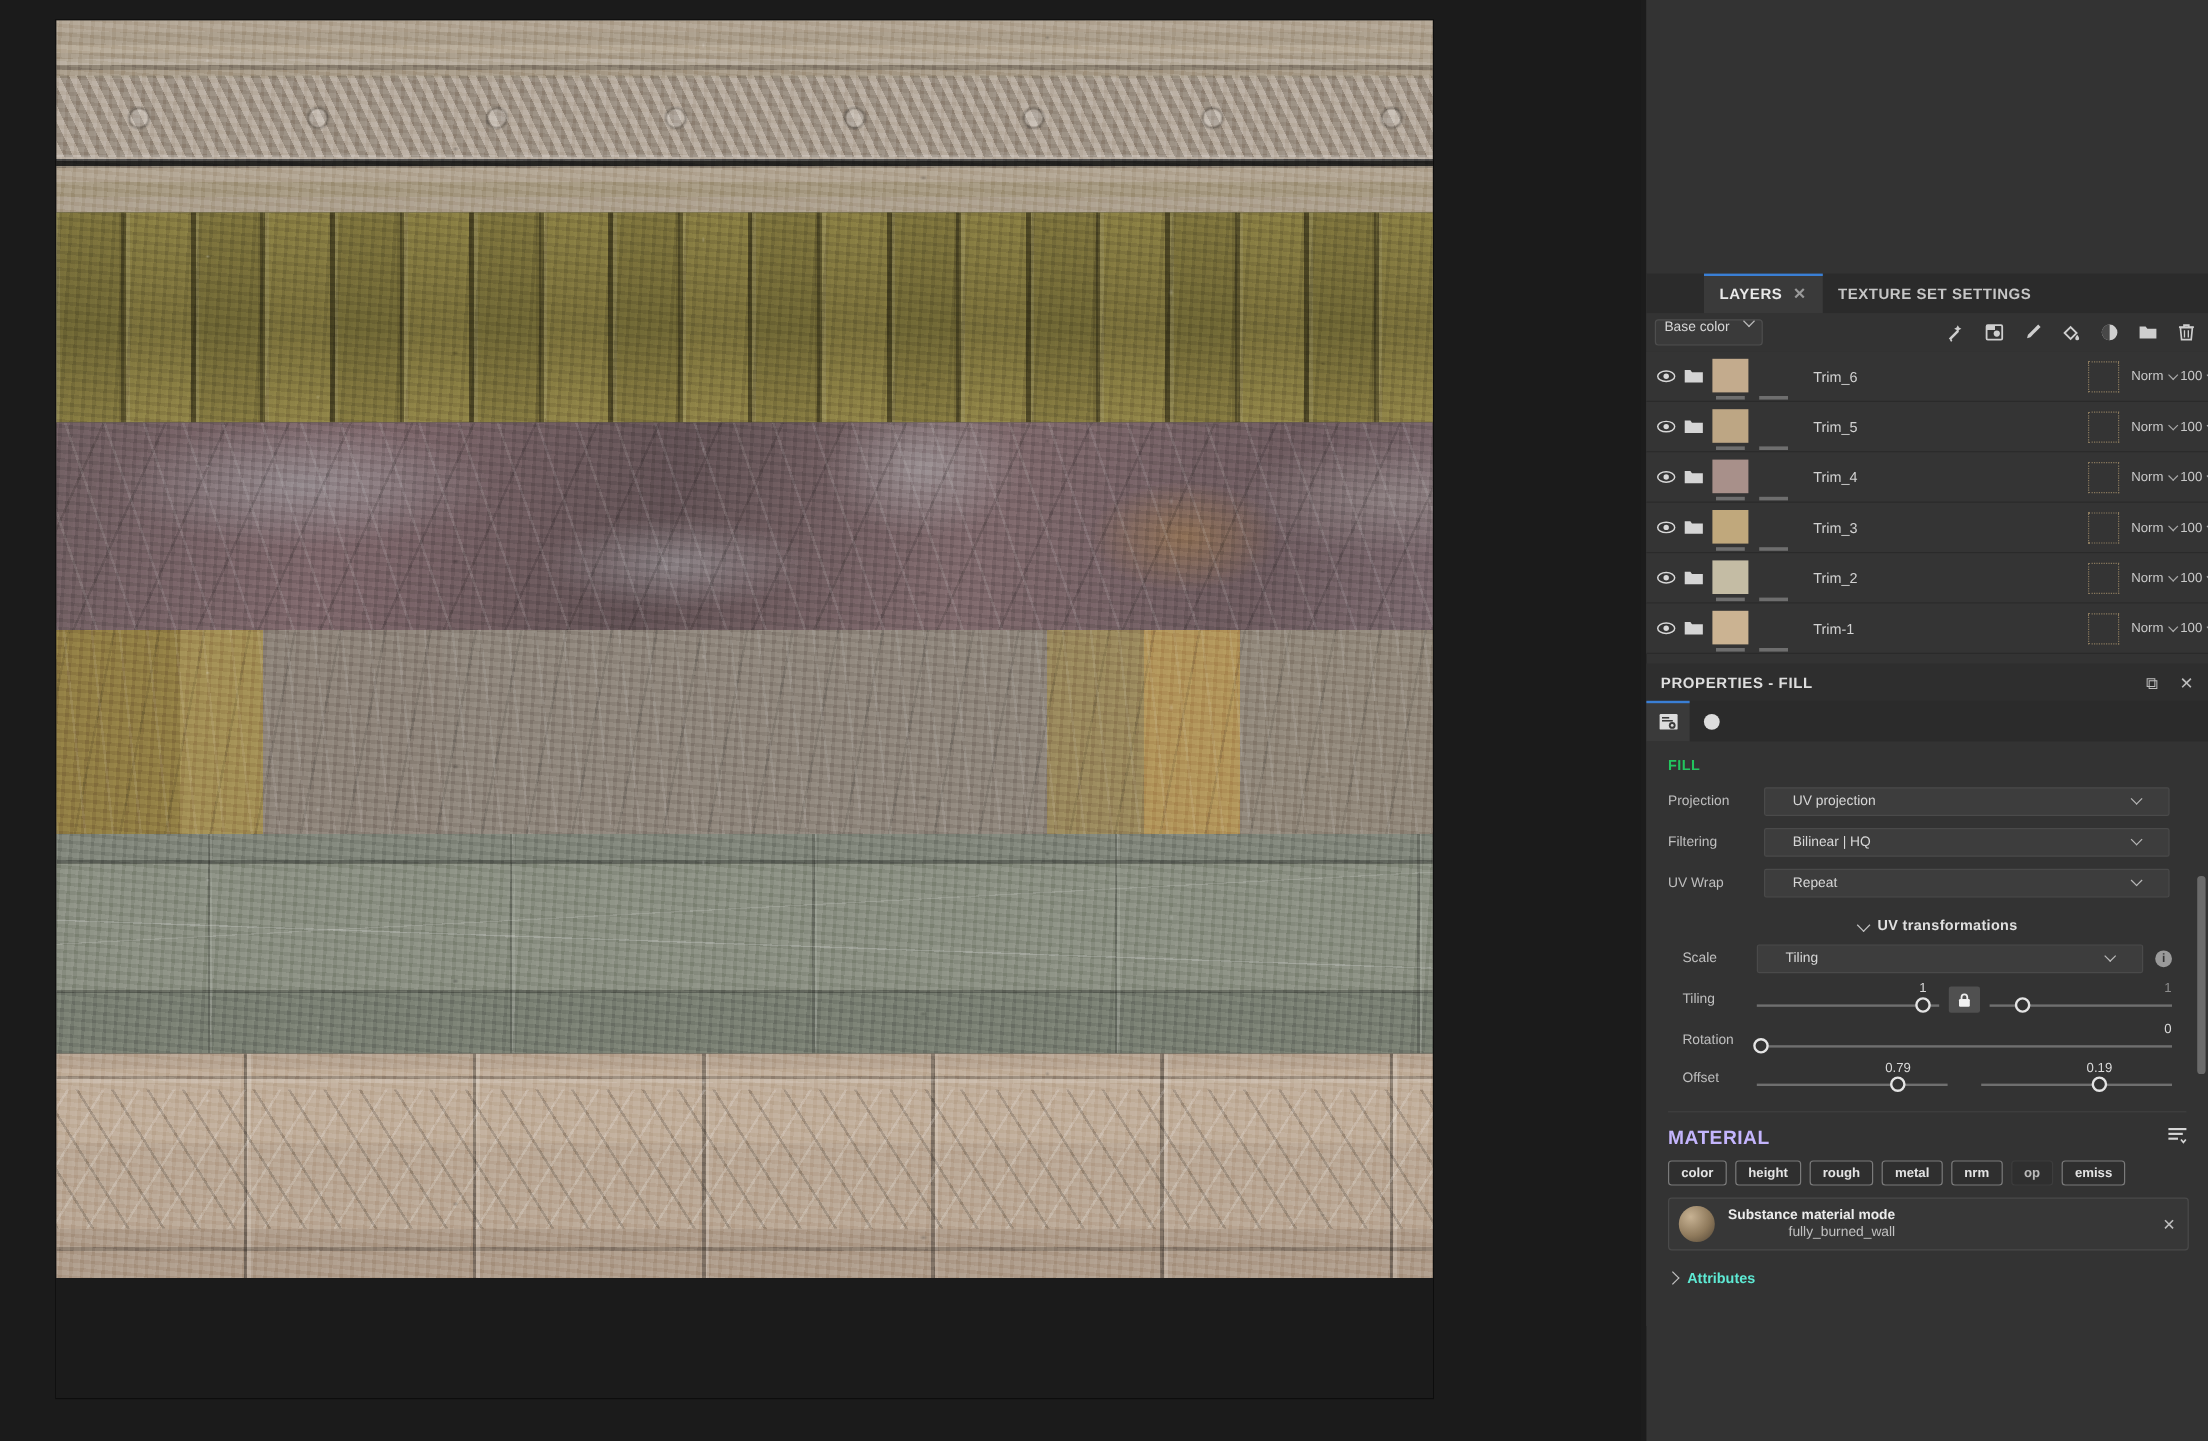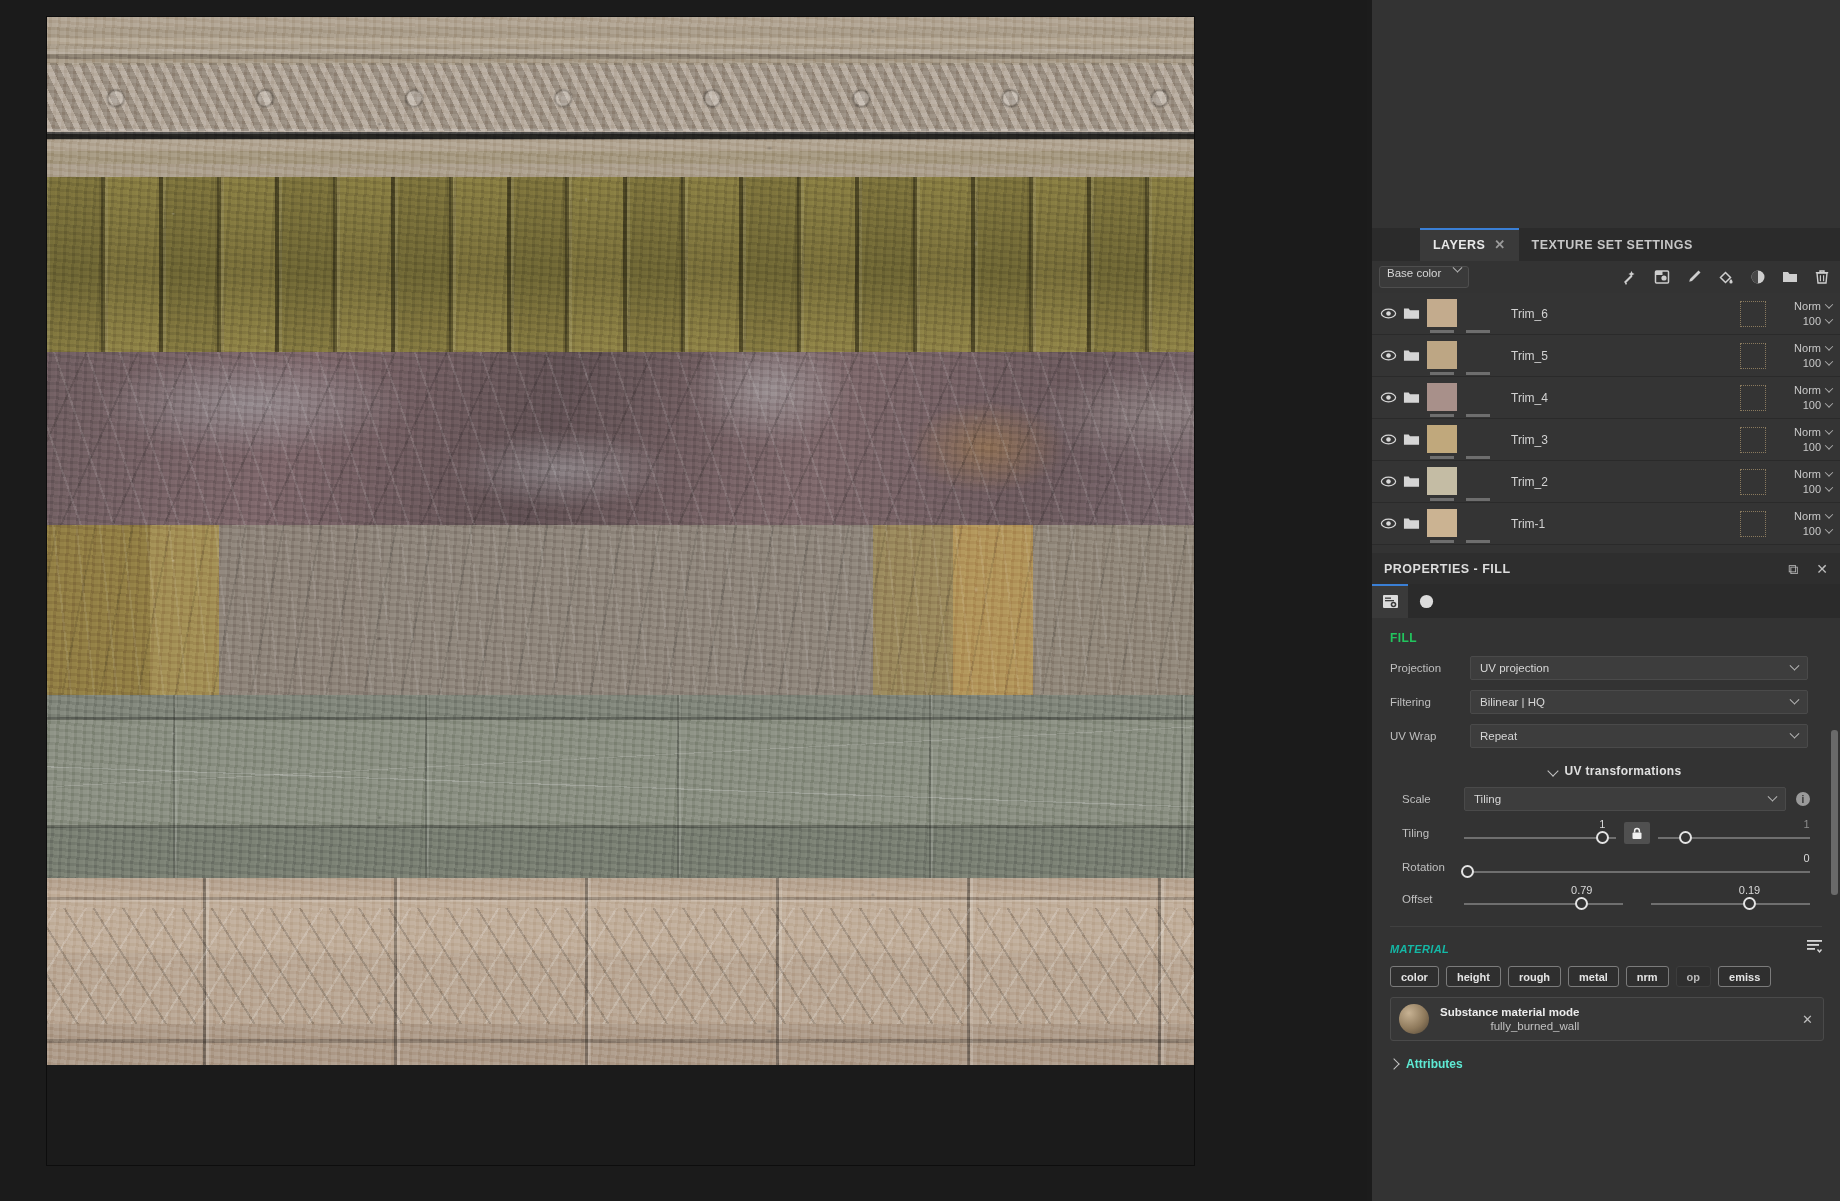--- a/index.html
+++ b/index.html
@@ -183,21 +183,21 @@
   .folder { width: 17px; height: 14px; flex: none; margin-right: 7px; }
   .thumb-wrap { position: relative; width: 30px; height: 30px; flex: none; margin-right: 6px; }
   .thumb { width: 30px; height: 28px; }
   .thumb-bar { position: absolute; left: 3px; right: 3px; bottom: -4px; height: 3px; background: #6e6e6e; }
   .mask { width: 30px; height: 28px; background: #000; position: relative; overflow: hidden; }
   .mask-band { position: absolute; left: 0; right: 0; height: 5px; background: #fff; }
   .layer-name { margin-left: 12px; font-size: 12px; color: #d2d2d2; }
   .row-right { position: absolute; right: 8px; top: 0; height: 100%;
     display: flex; align-items: center; gap: 10px; }
   .placeholder-box { width: 26px; height: 26px; border: 1px dotted #8a7a5e; }
-  .blend-col { display: flex; flex-direction: column; align-items: flex-end; gap: 3px; width: 56px; }
+  .blend-col { display: flex; flex-direction: row; align-items: flex-end; gap: 3px; width: 56px; }
   .blend-line { display: flex; align-items: center; gap: 5px; font-size: 11px; color: #c9c9c9; }
   .mini-chev { width: 6px; height: 6px; border-right: 1.4px solid #a9a9a9; border-bottom: 1.4px solid #a9a9a9;
     transform: rotate(45deg) translate(-1px,-1px); }
 
   
   #props-panel { margin-top: 8px; background: #333333; }
   .props-header { display: flex; align-items: center; height: 31px; padding: 0 12px; background: #2e2e2e; }
   .props-title { font-size: 12.5px; font-weight: bold; letter-spacing: .5px; color: #dedede; }
   .props-header-actions { margin-left: auto; display: flex; align-items: center; gap: 18px; }
   .hdr-btn { color: #bdbdbd; font-size: 14px; line-height: 1; }
@@ -205,21 +205,21 @@
   .ptab { width: 36px; height: 34px; display: flex; align-items: center; justify-content: center; position: relative; }
   .ptab.active { background: #3a3a3a; }
   .ptab.active::before { content:""; position:absolute; left:0; right:0; top:0; height:2px; background:#3a7fd5; }
 
   .props-body { position: relative; background: #333333; height: 487px; overflow: hidden; }
   .section-title { font-size: 12px; font-weight: bold; letter-spacing: .4px; color: #22c55e;
     padding: 13px 0 9px 18px; }
   .frow { display: flex; align-items: center; height: 28px; padding: 0 32px 0 18px; margin-bottom: 6px; }
   .flabel { width: 80px; font-size: 11.5px; color: #bfbfbf; flex: none; }
   .fselect { flex: 1; height: 24px; display: flex; align-items: center; justify-content: space-between;
-    padding: 0 9px; background: #3d3d3d; border: 1px solid #4a4a4a; border-radius: 2px;
+    padding: 0 23px; background: #3d3d3d; border: 1px solid #4a4a4a; border-radius: 2px;
     font-size: 11.5px; color: #d7d7d7; }
 
   .subsection { display: flex; align-items: center; gap: 8px; padding: 8px 0 6px 18px; justify-content: center; }
   .twisty { width: 8px; height: 8px; border-right: 1.6px solid #c4c4c4; border-bottom: 1.6px solid #c4c4c4; }
   .twisty.open { transform: rotate(45deg); }
   .twisty.closed { transform: rotate(-45deg); }
   .subsection-label { font-size: 12px; font-weight: bold; color: #e0e0e0; letter-spacing: .3px; }
 
   .srow { display: flex; align-items: center; padding: 0 30px 0 30px; height: 30px; position: relative; }
   .slabel { width: 62px; font-size: 11.5px; color: #bfbfbf; flex: none; }
@@ -232,21 +232,21 @@
   .lockbtn { position: absolute; left: 50%; top: 4px; transform: translateX(-50%);
     width: 26px; height: 22px; background: #505050; border-radius: 2px;
     display: flex; align-items: center; justify-content: center; }
   .infoicon { width: 14px; height: 14px; border-radius: 50%; background: #9a9a9a; color: #333;
     font-size: 10px; font-weight: bold; display: flex; align-items: center; justify-content: center;
     margin-left: 10px; flex: none; }
 
   .divider { height: 1px; background: #404040; margin: 10px 18px 0 18px; }
 
   .mat-head { display: flex; align-items: center; padding: 12px 16px 8px 18px; }
-  .mat-title { font-size: 11px; font-weight: bold; letter-spacing: .4px; color: #14b8a6; font-style: italic; }
+  .mat-title { font-size: 16px; font-weight: bold; letter-spacing: .4px; color: #c4b5fd; }
   .chips { display: flex; gap: 7px; padding: 0 14px 0 18px; }
   .chip { height: 21px; padding: 0 10px; display: flex; align-items: center; justify-content: center;
     border-radius: 3px; font-size: 11px; font-weight: bold; background: #2f2f2f; color: #e4e4e4;
     border: 1px solid #7b7b7b; }
   .chip.off { border-color: #3d3d3d; color: #b9b9b9; }
 
   .mat-entry { display: flex; align-items: center; margin: 10px 16px 0 18px; height: 44px;
     border: 1px solid #4a4a4a; border-radius: 3px; background: #373737; padding: 0 10px 0 8px; }
   .mat-sphere { width: 30px; height: 30px; border-radius: 50%; flex: none; margin-right: 11px;
     background: radial-gradient(circle at 33% 30%, #c7b293, #8f7a5c 55%, #4e4233 100%); }

